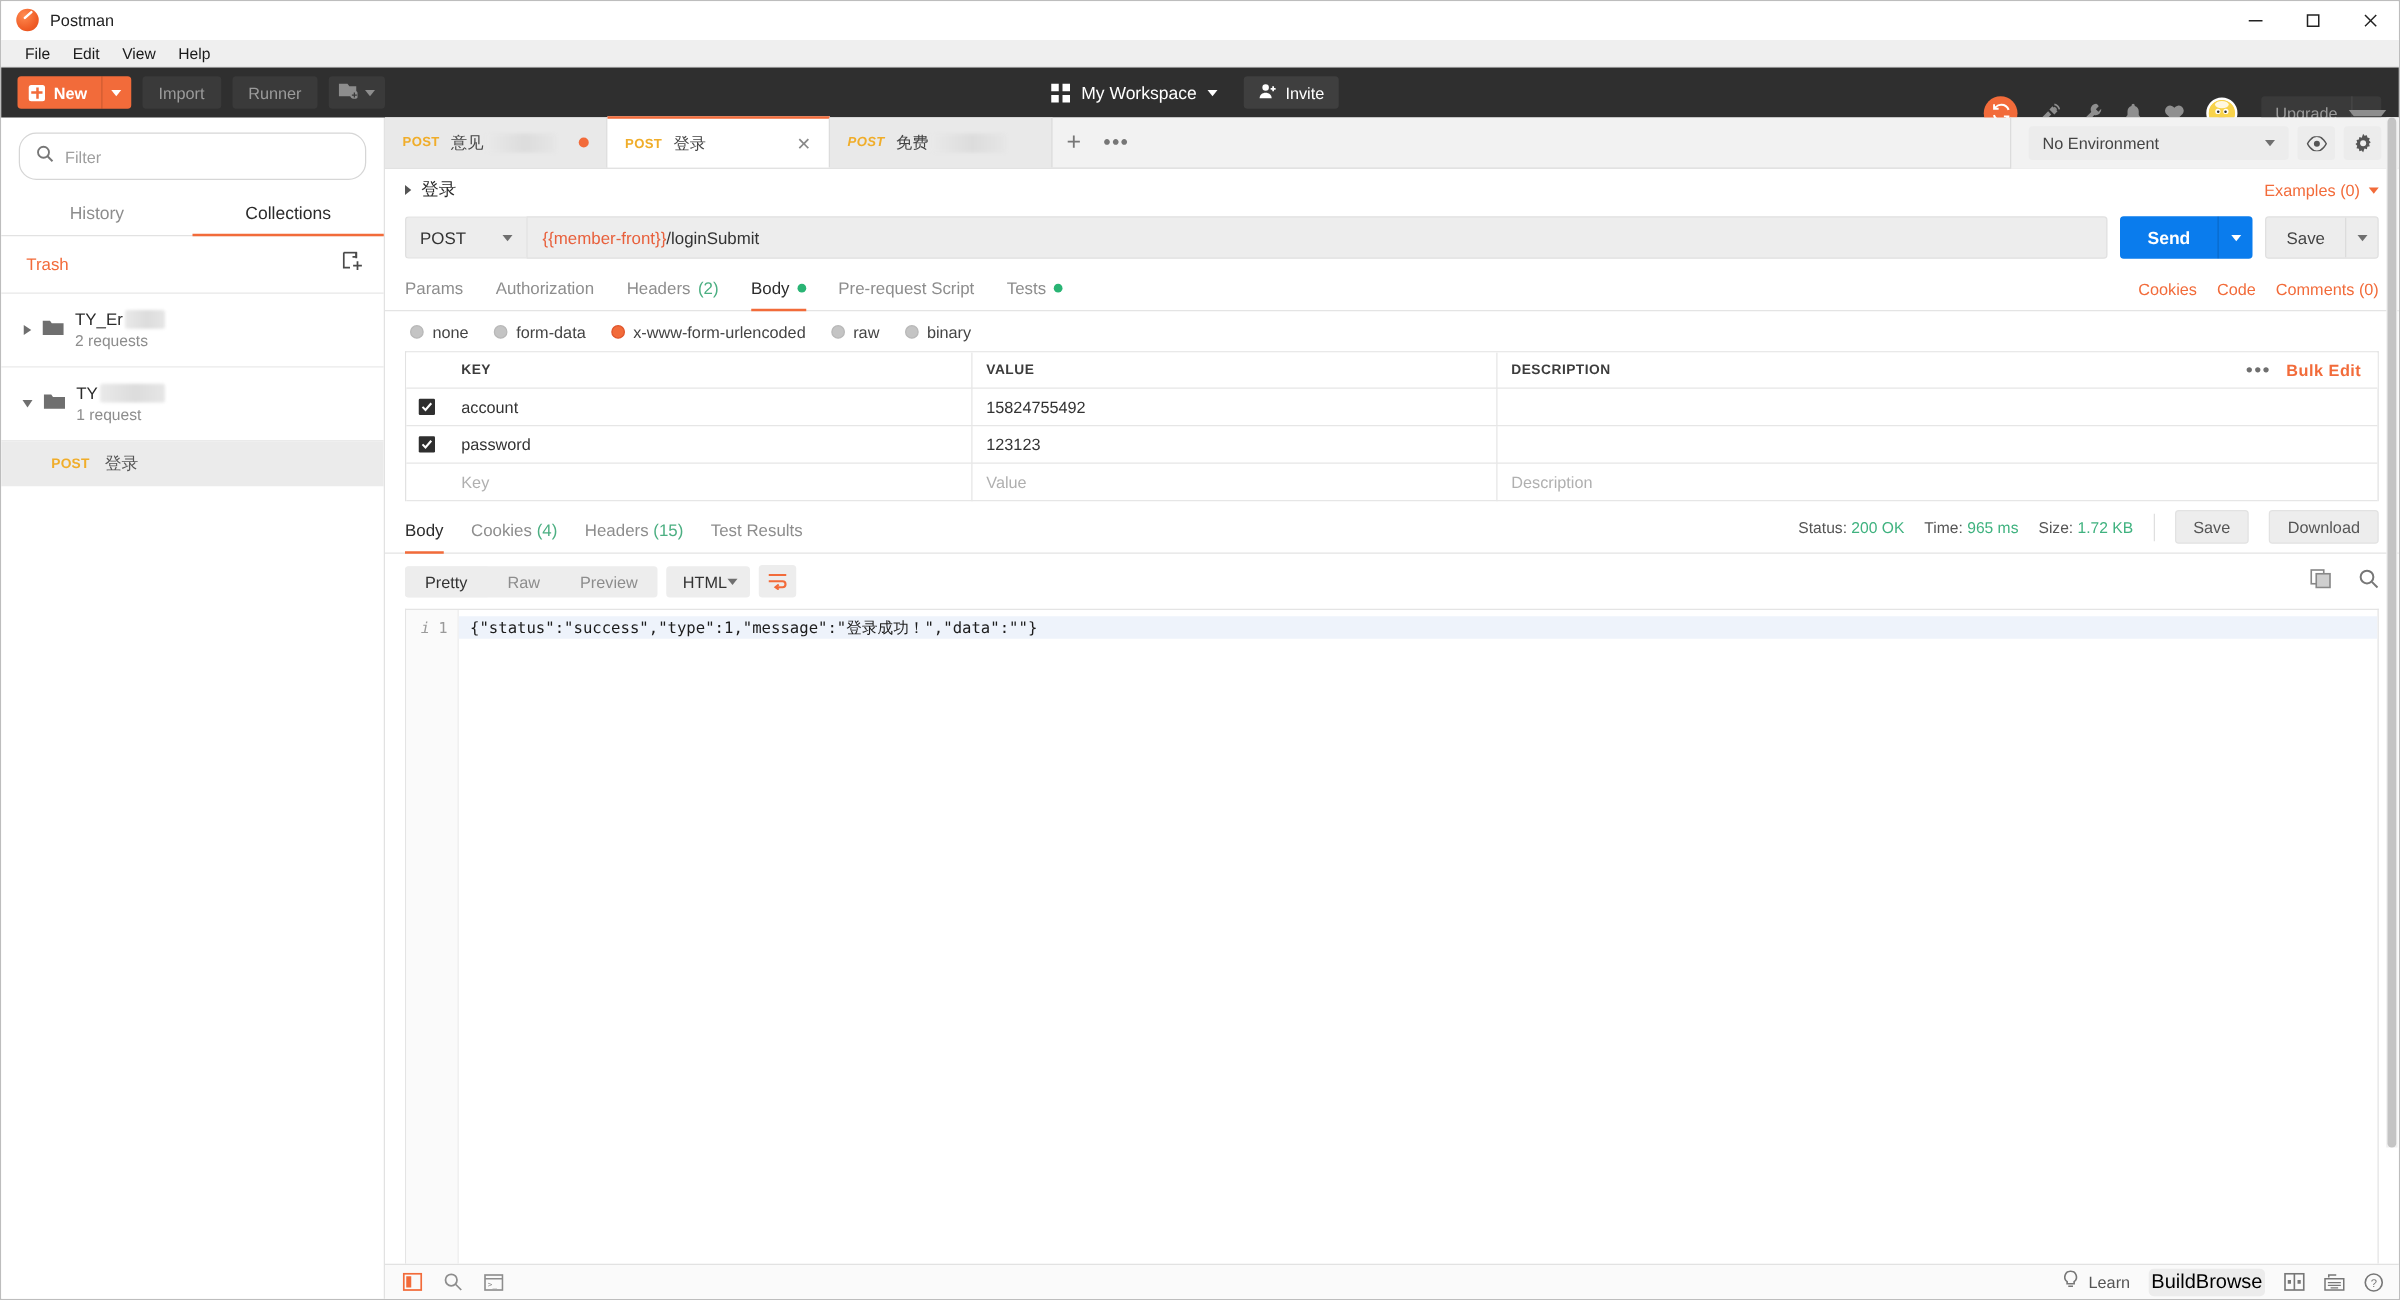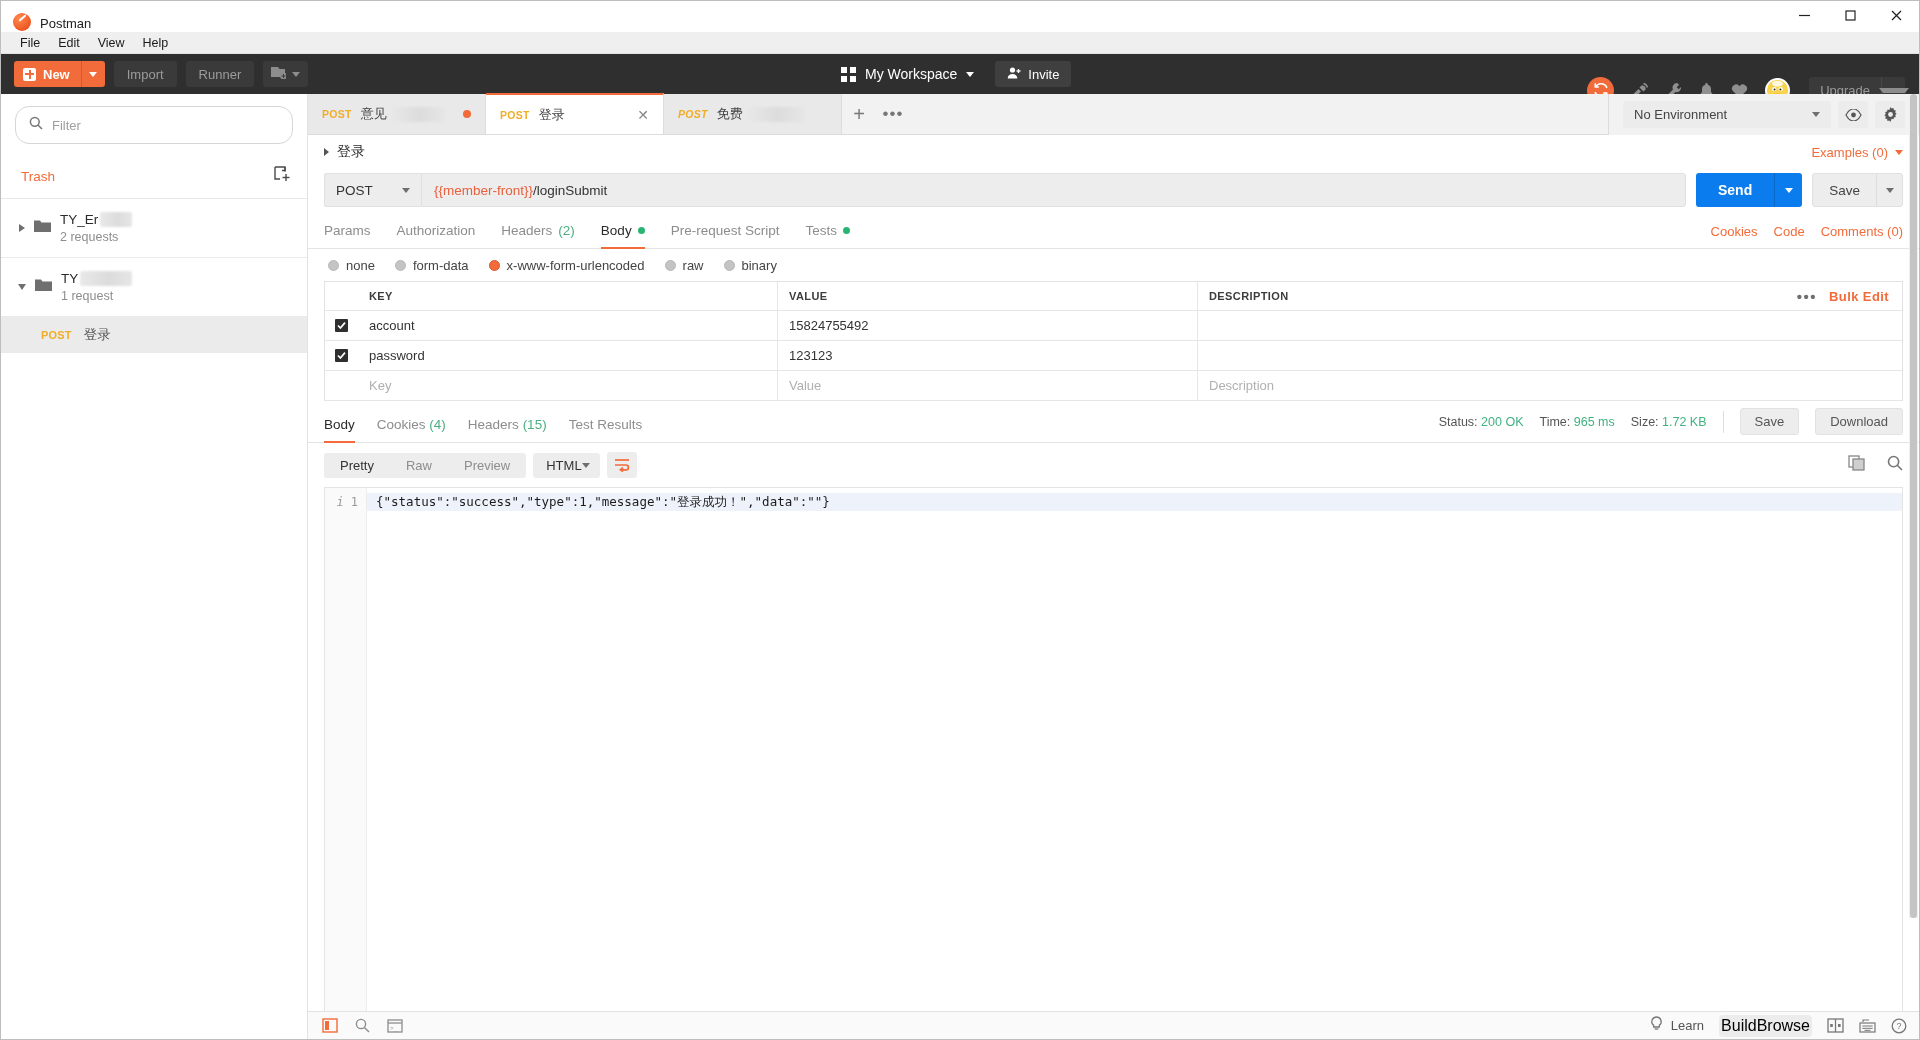--- a/index.html
+++ b/index.html
@@ -14,21 +14,21 @@
   #app {
     position: absolute; inset: 0;
     background: #fff;
     display: flex; flex-direction: column;
     border: 1px solid #bdbdbd;
   }
 
   
   .titlebar {
     height: 31px; background: #ffffff;
-    display: flex; align-items: flex-end;
+    display: flex; align-items: center;
     border-bottom: 1px solid #ffffff;
     flex: 0 0 31px;
   }
   .tb-logo {
     width: 18px; height: 18px; border-radius: 50%;
     margin-left: 12px; margin-right: 9px;
     background: radial-gradient(circle at 35% 30%, #ff8a50 0%, #ef5b25 65%, #e04e18 100%);
     position: relative;
   }
   .tb-logo::after {
@@ -567,20 +567,24 @@
           <span>
             <svg width="14" height="14" viewBox="0 0 14 14">
                 <circle cx="5.8" cy="5.8" r="4.4" fill="none" stroke="#777" stroke-width="1.5"></circle>
                 <line x1="9.2" y1="9.2" x2="13" y2="13" stroke="#777" stroke-width="1.5"></line>
               </svg>
           </span>
           <input type="text" placeholder="Filter" style="">
         </div>
       </div>
 
+      <div class="sb-tabs">
+        <div class="sb-tab">History</div>
+        <div class="sb-tab active">Collections</div>
+      </div>
 
       <div class="trash-row">
         <span class="t-label">Trash</span>
         <span>
           <svg width="17" height="16" viewBox="0 0 17 16">
               <path d="M1 1h10v4.5M1 1v12h5" fill="none" stroke="#4a4a4a" stroke-width="1.4"></path>
               <path d="M11 1v3.5h-3" fill="none" stroke="#4a4a4a" stroke-width="1.4"></path>
               <line x1="12" y1="8" x2="12" y2="15" stroke="#4a4a4a" stroke-width="1.4"></line>
               <line x1="8.5" y1="11.5" x2="15.5" y2="11.5" stroke="#4a4a4a" stroke-width="1.4"></line>
             </svg>

